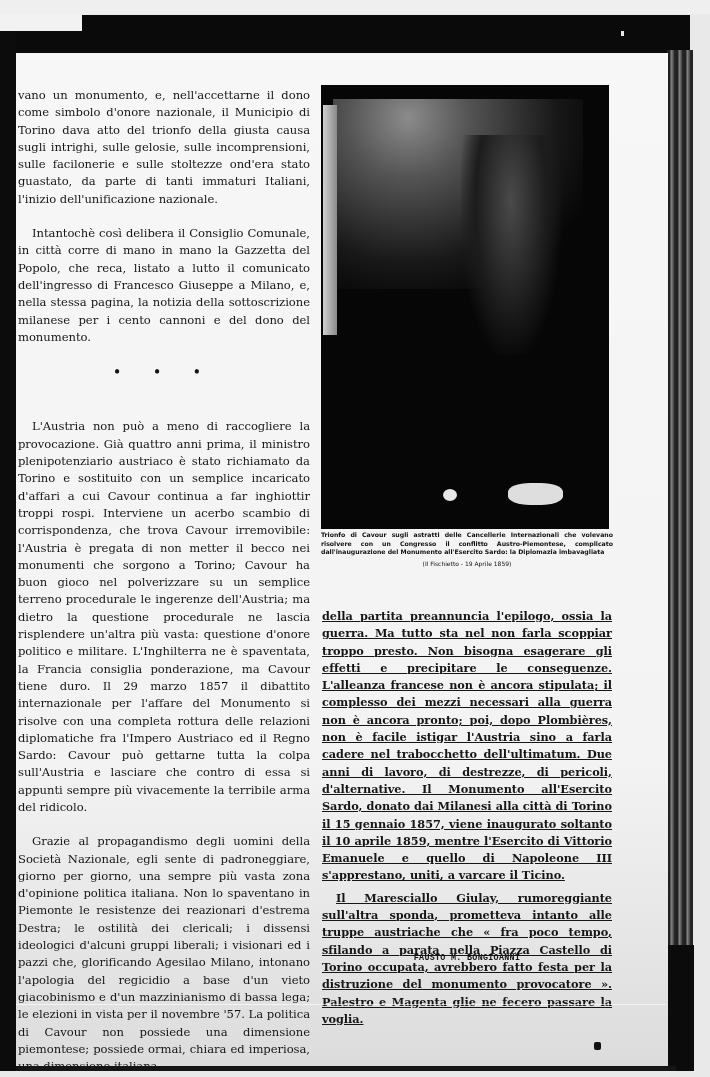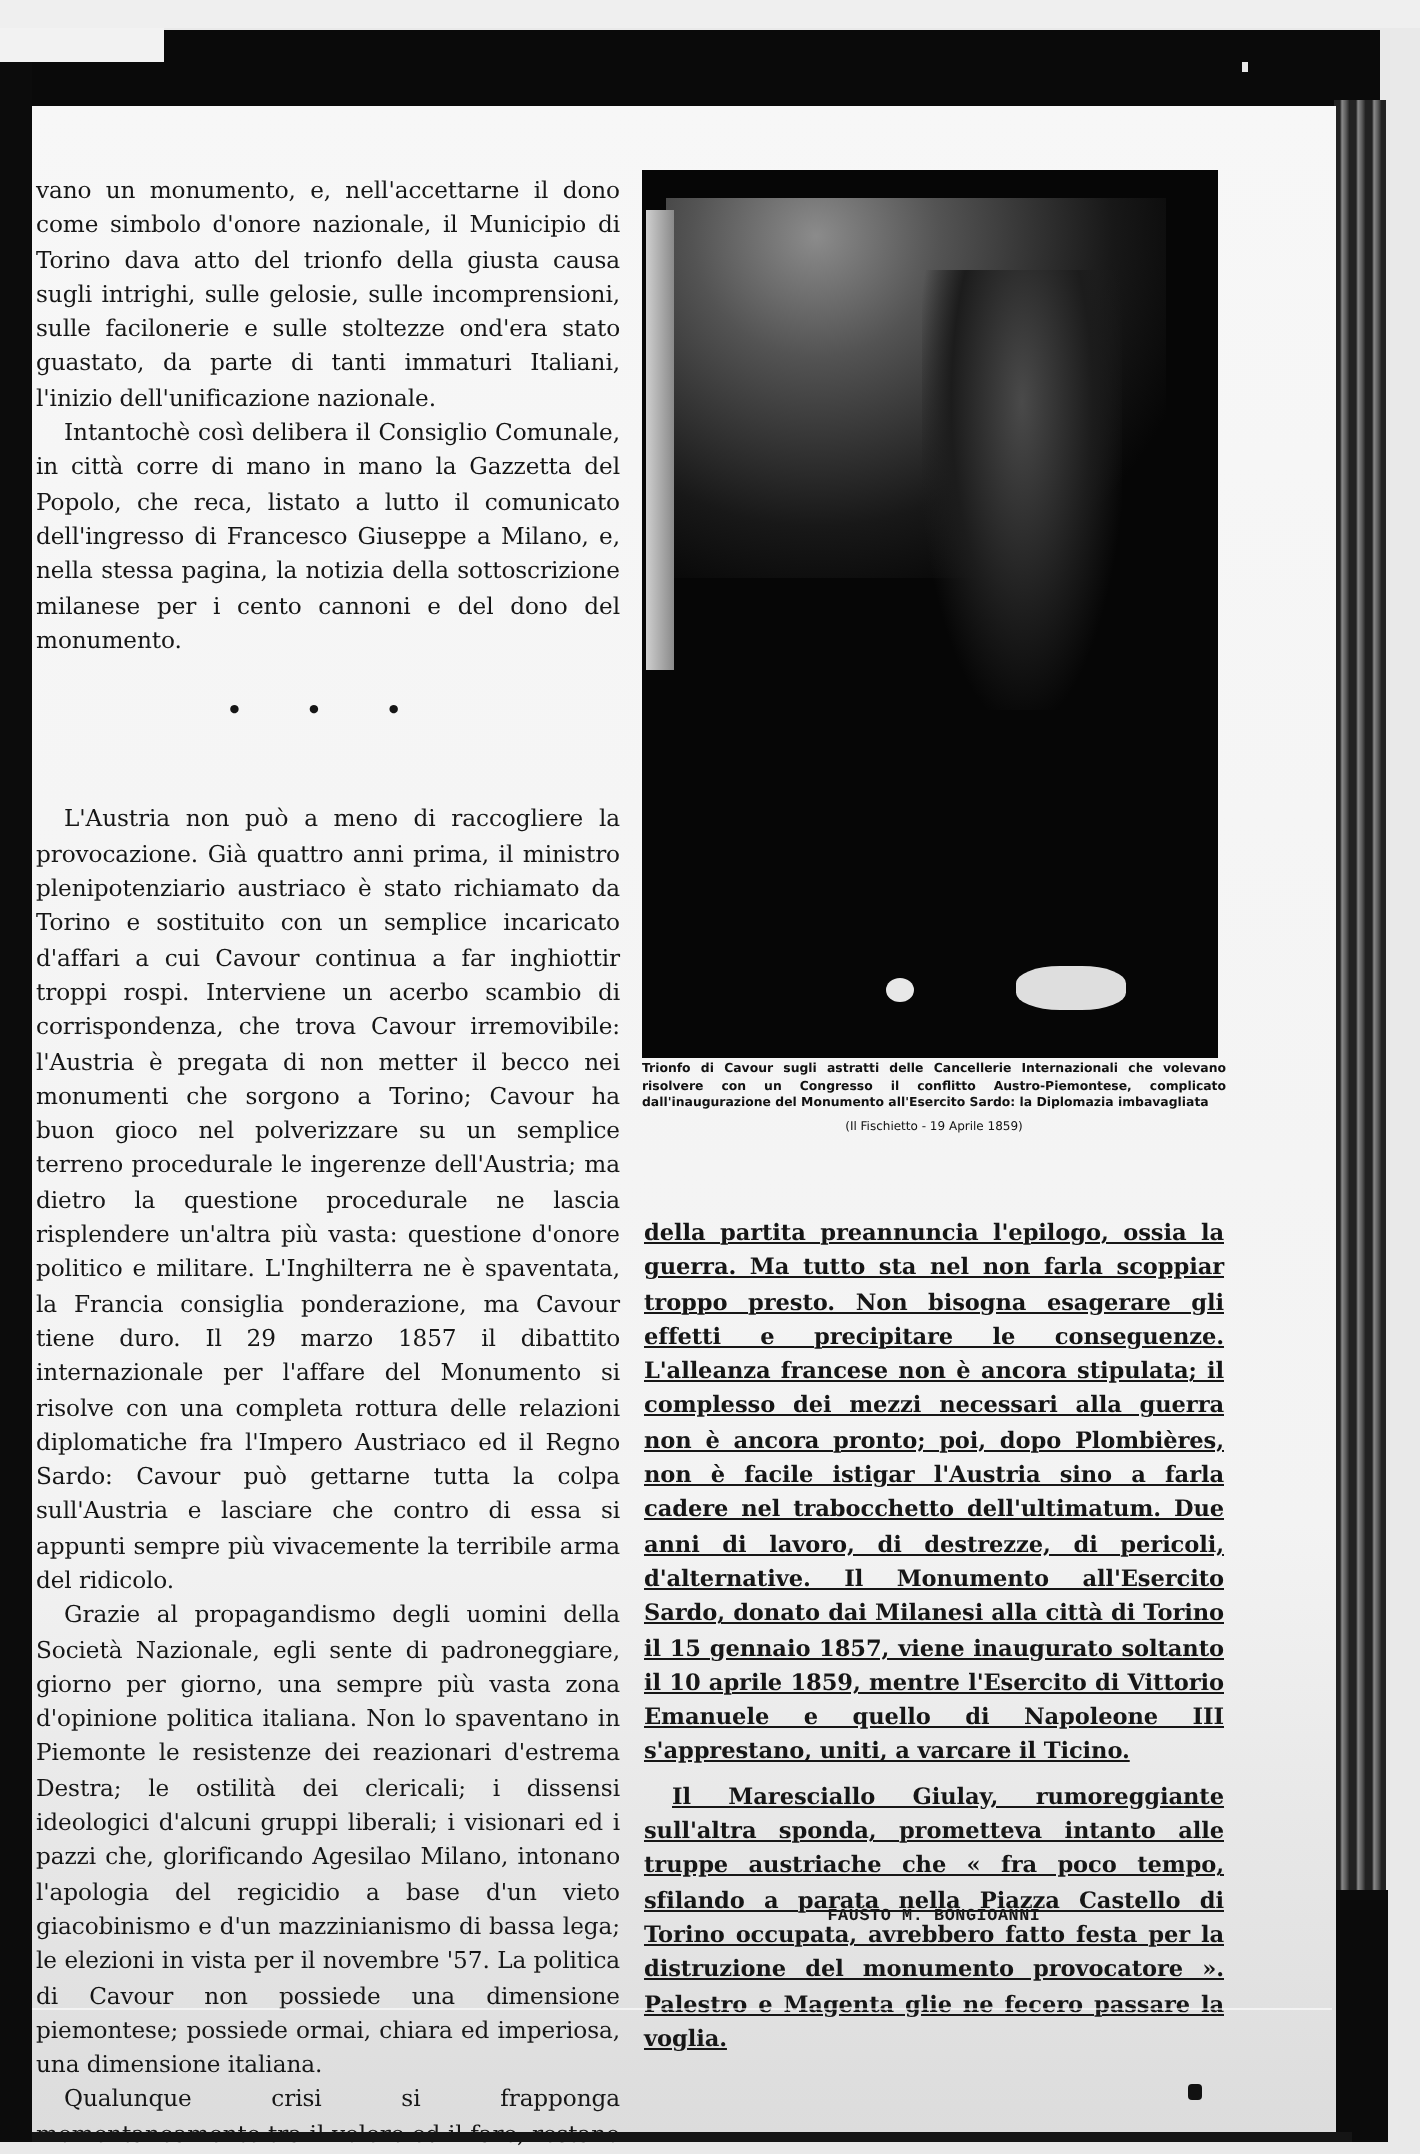--- a/index.html
+++ b/index.html
@@ -22,21 +22,21 @@
     .frame-right-dark { position: absolute; left: 668px; top: 945px; width: 26px; height: 126px; background: #0b0b0b; }
     .page {
       position: absolute; left: 16px; top: 53px; width: 652px; height: 1013px;
       background: linear-gradient(180deg, #f7f7f7 0%, #f3f3f3 70%, #dcdcdc 100%);
     }
     .col {
       position: absolute; font-size: 11.6px; line-height: 17.3px; text-align: justify;
       letter-spacing: -0.05px;
     }
     .col p { margin: 0; }
-    .col p.indent { text-indent: 14px; }
+    .col p.indent { text-indent: 14px; margin-top: 17px; }
     .col-left { left: 2px; top: 34px; width: 292px; }
     .col-right { left: 306px; top: 555px; width: 290px; font-weight: bold; font-size: 11.3px; text-decoration: underline; }
     .stars { text-align: center; letter-spacing: 14px; font-weight: bold; margin: 18px 0 37px 0; font-size: 12px; }
     .illustration {
       position: absolute; left: 305px; top: 32px; width: 288px; height: 444px;
       background: #060606; overflow: hidden;
     }
     .illu-glow {
       position: absolute; left: 12px; top: 14px; width: 250px; height: 190px;
       background: radial-gradient(ellipse at 30% 10%, #9a9a9a 0%, #5c5c5c 25%, #1a1a1a 60%, transparent 80%);

